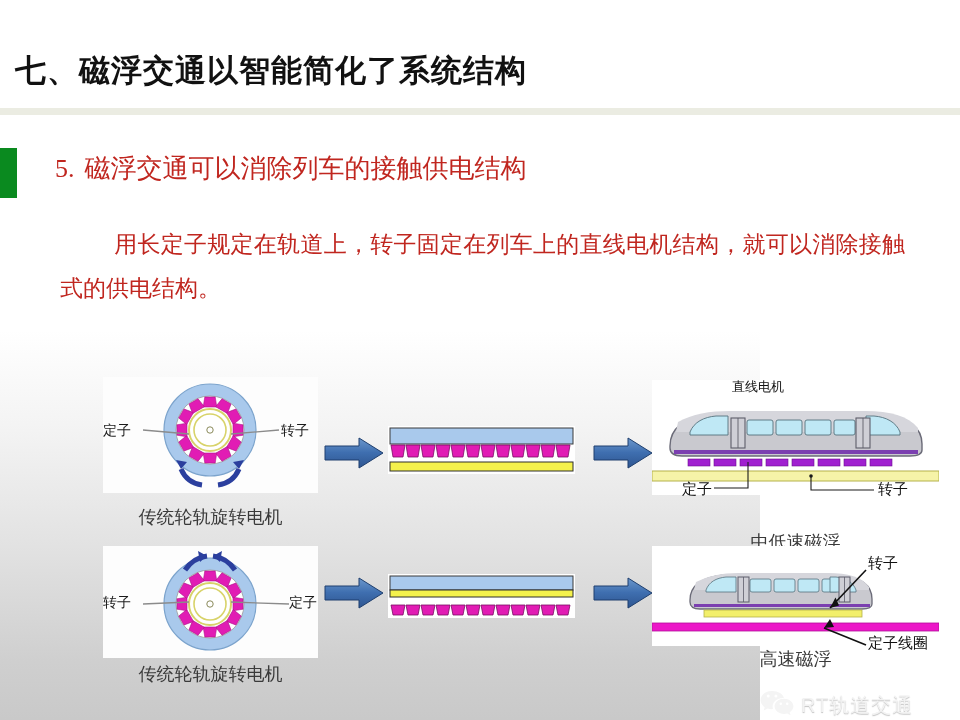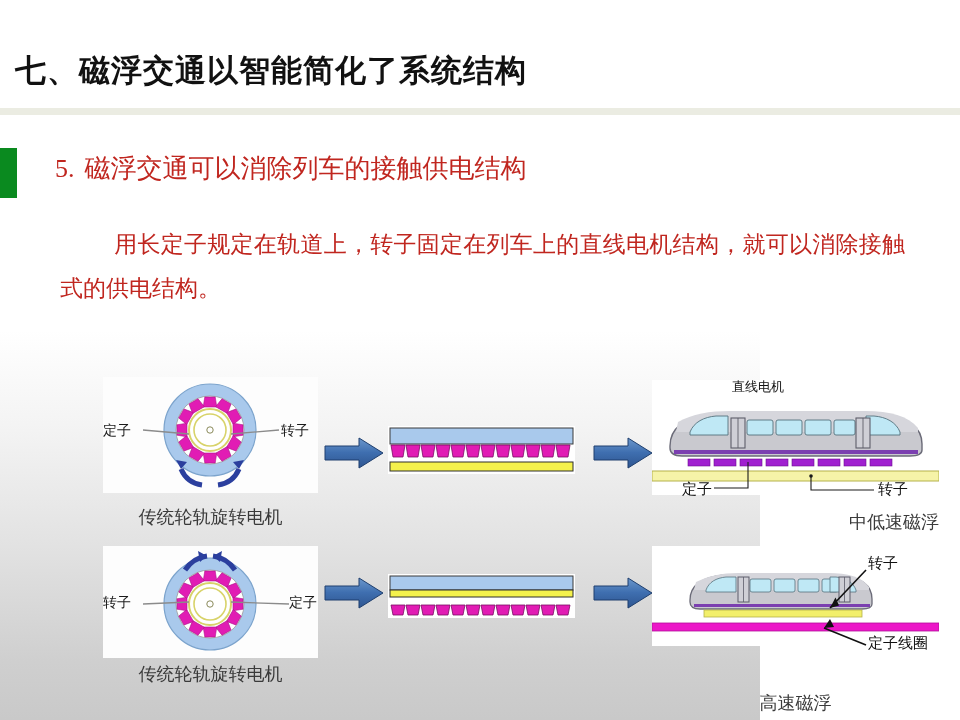--- a/index.html
+++ b/index.html
@@ -236,21 +236,21 @@
       <rect x="0" y="91" width="287" height="10" fill="#f6f3a8" stroke="#b5b24a" stroke-width="1"></rect>
 
       <path d="M 96,82 L 96,108 L 62,108" stroke="#1a1a1a" stroke-width="1.1" fill="none"></path>
       <path d="M 159,96 L 159,110 L 222,110" stroke="#1a1a1a" stroke-width="1.1" fill="none"></path>
       <circle cx="159" cy="96" r="1.8" fill="#1a1a1a"></circle>
     </svg>
     <div class="tr-label" style="left:80px;top:-2px;font-size:13px;">直线电机</div>
     <div class="tr-label" style="left:30px;top:100px;font-size:15px;">定子</div>
     <div class="tr-label" style="left:226px;top:100px;font-size:15px;">转子</div>
   </div>
-  <div class="cap" style="left:652px;top:482px;width:287px;text-align:right;">中低速磁浮</div>
+  <div class="cap" style="left:652px;top:502px;width:287px;">中低速磁浮</div>
 
   <div class="panel rot-box" style="left:103px;top:518px;width:215px;height:112px;">
     <svg width="215" height="112" viewBox="0 0 215 112">
       <circle cx="107" cy="58" r="46" fill="#a9c9ec" stroke="#7ba3cc" stroke-width="1.2"></circle>
       <circle cx="107" cy="58" r="34" fill="#ffffff" stroke="#9a9a9a" stroke-width="0.8"></circle>
       <g fill="#e11cb4" stroke="#b0148c" stroke-width="0.6">
         <g transform="translate(107,58)">
           <g transform="rotate(0)">
               <path d="M -5.2,-33 L 5.2,-33 L 6.8,-23 L -6.8,-23 Z"></path>
             </g>
@@ -366,16 +366,25 @@
 
       <path d="M 214,24 L 178,62" stroke="#111" stroke-width="1.6" fill="none"></path>
       <path d="M 178,62 l 9,-2.5 l -3.5,-8 z" fill="#111"></path>
 
       <path d="M 214,99 L 172,82" stroke="#111" stroke-width="1.6" fill="none"></path>
       <path d="M 172,82 l 10,-1 l -4,-8 z" fill="#111"></path>
     </svg>
     <div class="tr-label" style="left:216px;top:8px;font-size:15px;">转子</div>
     <div class="tr-label" style="left:216px;top:88px;font-size:15px;text-align:right;">定子线圈</div>
   </div>
-  <div class="cap" style="left:652px;top:663px;width:287px;">高速磁浮</div>
-
+  <div class="cap" style="left:652px;top:619px;width:287px;">高速磁浮</div>
+
+  <div class="wm">
+    <span>
+      <svg width="34" height="26" viewBox="0 0 34 26">
+        <path d="M 12,1 C 5.5,1 0.6,5.2 0.6,10.2 c 0,2.8 1.6,5.3 4.1,7 L 3.6,20.6 7.8,18.6 c 1.3,0.35 2.7,0.55 4.2,0.55 0.35,0 0.7,-0.02 1.05,-0.04 -0.3,-0.8 -0.45,-1.65 -0.45,-2.5 0,-4.7 4.6,-8.5 10.3,-8.5 0.4,0 0.8,0.02 1.15,0.06 C 23.1,4.1 18.1,1 12,1 Z M 8.2,7.4 a 1.5,1.5 0 1 1 0,-3 a 1.5,1.5 0 0 1 0,3 Z M 15.9,7.4 a 1.5,1.5 0 1 1 0,-3 a 1.5,1.5 0 0 1 0,3 Z" fill="#f4f4f4"></path>
+        <path d="M 33.4,16.3 c 0,-4.2 -4.2,-7.6 -9.4,-7.6 -5.2,0 -9.4,3.4 -9.4,7.6 0,4.2 4.2,7.6 9.4,7.6 1.1,0 2.2,-0.15 3.2,-0.45 l 3.4,1.7 -0.9,-2.9 c 2.3,-1.4 3.7,-3.5 3.7,-5.95 Z M 20.8,14.9 a 1.25,1.25 0 1 1 0,-2.5 a 1.25,1.25 0 0 1 0,2.5 Z M 27.2,14.9 a 1.25,1.25 0 1 1 0,-2.5 a 1.25,1.25 0 0 1 0,2.5 Z" fill="#f4f4f4"></path>
+      </svg>
+    </span>
+    <span class="wm-text">RT轨道交通</span>
+  </div>
 
 </div>
 
 </body></html>

